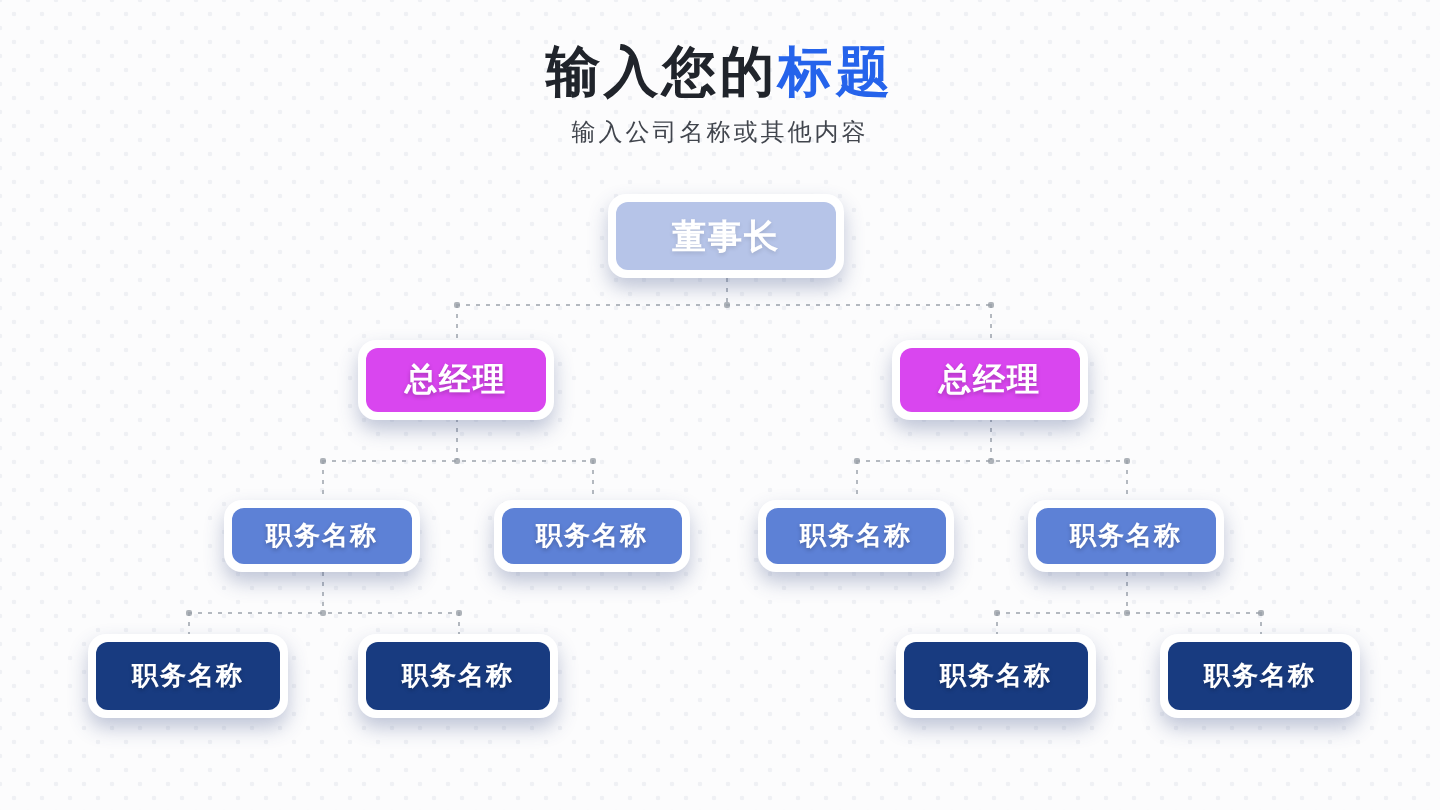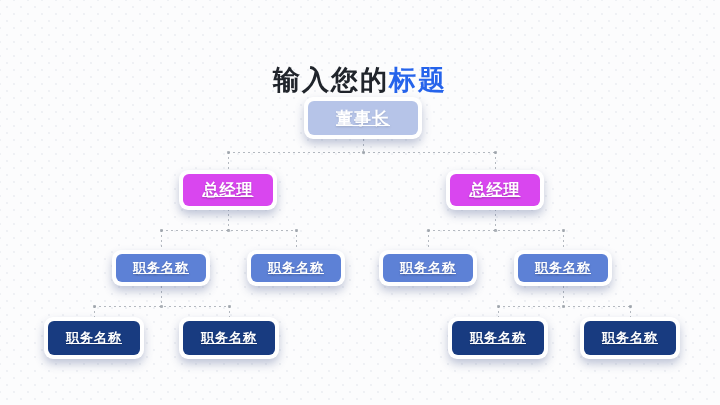--- a/index.html
+++ b/index.html
@@ -17,21 +17,20 @@
     background-position:0 0,7px 7px;
   }
 
   
   .title{
     position:absolute;left:0;top:18px;width:720px;
     text-align:center;
     font-size:27px;font-weight:bold;
     letter-spacing:2px;
     color:#20242b;
-    margin-top:44px;
   }
   .title .hl{color:#2563eb;}
   .subtitle{
     position:absolute;left:0;top:58px;width:720px;
     text-align:center;
     font-size:12px;
     letter-spacing:1.5px;
     color:#41454d;
   }
 
@@ -45,21 +44,20 @@
     box-sizing:border-box;
     display:flex;
   }
   .node-inner{
     flex:1;
     border-radius:6px;
     display:flex;align-items:center;justify-content:center;
     color:#ffffff;font-weight:bold;
     letter-spacing:1px;
     text-shadow:0 1px 2px rgba(0,0,0,0.22);
-    text-decoration:underline;
   }
   .lvl1 .node-inner{background:#b6c4e8;font-size:17px;text-shadow:0 1px 2px rgba(0,0,0,0.12);}
   .lvl2 .node-inner{background:#d946ef;font-size:16px;}
   .lvl3 .node-inner{background:#5d81d6;font-size:13px;}
   .lvl4 .node-inner{background:#183b80;font-size:13px;}
 
   
   .vline{
     position:absolute;width:1px;
     background-image:repeating-linear-gradient(180deg,#b4b9c0 0 2px,transparent 2px 5px);
@@ -75,20 +73,21 @@
   }
 </style>
 </head>
 <body>
 
 <div class="slide">
 
   <div class="title">
     <span>输入您的</span><span class="hl">标题</span>
   </div>
+  <div class="subtitle">输入公司名称或其他内容</div>
 
   <div class="vline" style="left:363px;top:139px;height:13px;"></div>
   <div class="hline" style="top:152px;left:228px;width:267px;"></div>
   <div class="vline" style="left:228px;top:152px;height:20px;"></div>
   <div class="vline" style="left:495px;top:152px;height:20px;"></div>
   <div class="dot" style="left:363px;top:152px;"></div>
   <div class="dot" style="left:228px;top:152px;"></div>
   <div class="dot" style="left:495px;top:152px;"></div>
 
   <div class="vline" style="left:228px;top:209px;height:21px;"></div>

